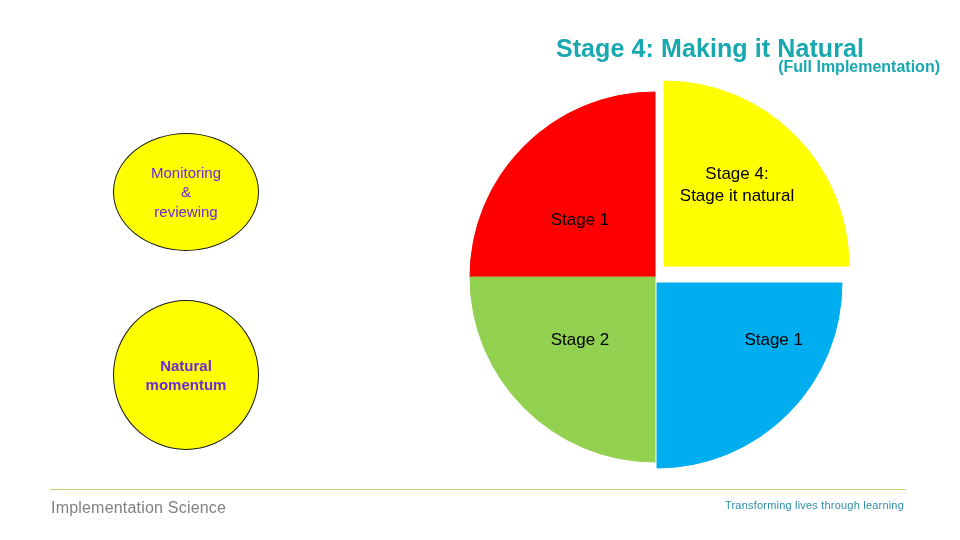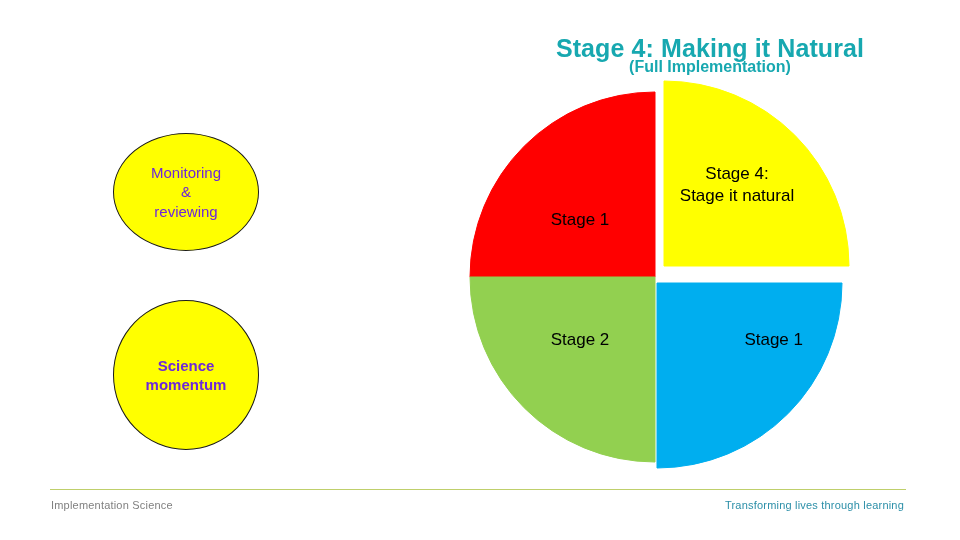--- a/index.html
+++ b/index.html
@@ -30,21 +30,21 @@
     color: #17A8B0;
     letter-spacing: 0.1px;
     white-space: nowrap;
     margin-top: 20px;
   }
   .subtitle {
     position: absolute;
     left: 480px;
     top: 58px;
     width: 460px;
-    text-align: center;
+    text-align: right;
     font-size: 16px;
     font-weight: bold;
     color: #17A8B0;
     white-space: nowrap;
   }
 
   
   .bubble {
     position: absolute;
     border-radius: 50%;
@@ -115,21 +115,21 @@
     left: 50px;
     top: 489px;
     width: 856px;
     height: 1px;
     background: #BFCF6B;
   }
   #footer-left {
     position: absolute;
     left: 51px;
     top: 499px;
-    font-size: 11px;
+    font-size: 16px;
     color: #808080;
     letter-spacing: 0.2px;
     text-align: center;
   }
   #footer-right {
     position: absolute;
     right: 56px;
     top: 499px;
     font-size: 11px;
     color: #2C8FA8;
@@ -147,21 +147,21 @@
   <div class="bubble" id="bubble-monitoring">
     <span>
       <span>Monitoring</span><br>
       <span>&amp;</span><br>
       <span>reviewing</span>
     </span>
   </div>
 
   <div class="bubble" id="bubble-momentum">
     <span>
-      <span>Science</span><br>
+      <span>Natural</span><br>
       <span>momentum</span>
     </span>
   </div>
 
   <div id="pie-wrap">
     <svg id="pie-svg" width="410" height="395" viewBox="0 0 410 395">
 
       <path id="slice-stage3" d="M 200 197 L 200 12 A 185 185 0 0 0 15 197 Z" fill="#FF0000" stroke="#FF0000" stroke-width="1"></path>
 
       <path id="slice-stage2" d="M 200 197 L 15 197 A 185 185 0 0 0 200 382 Z" fill="#92D050" stroke="#92D050" stroke-width="1"></path>

